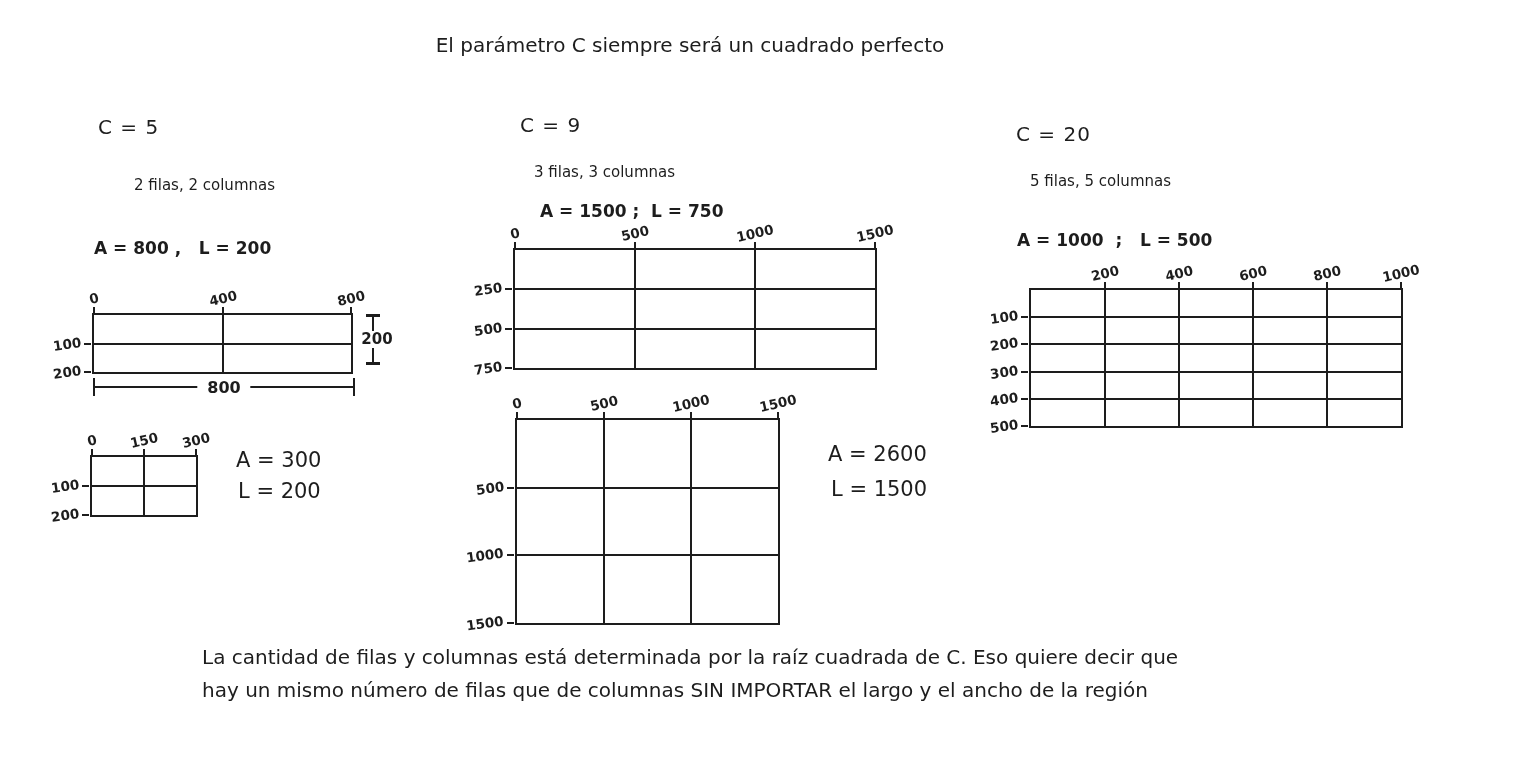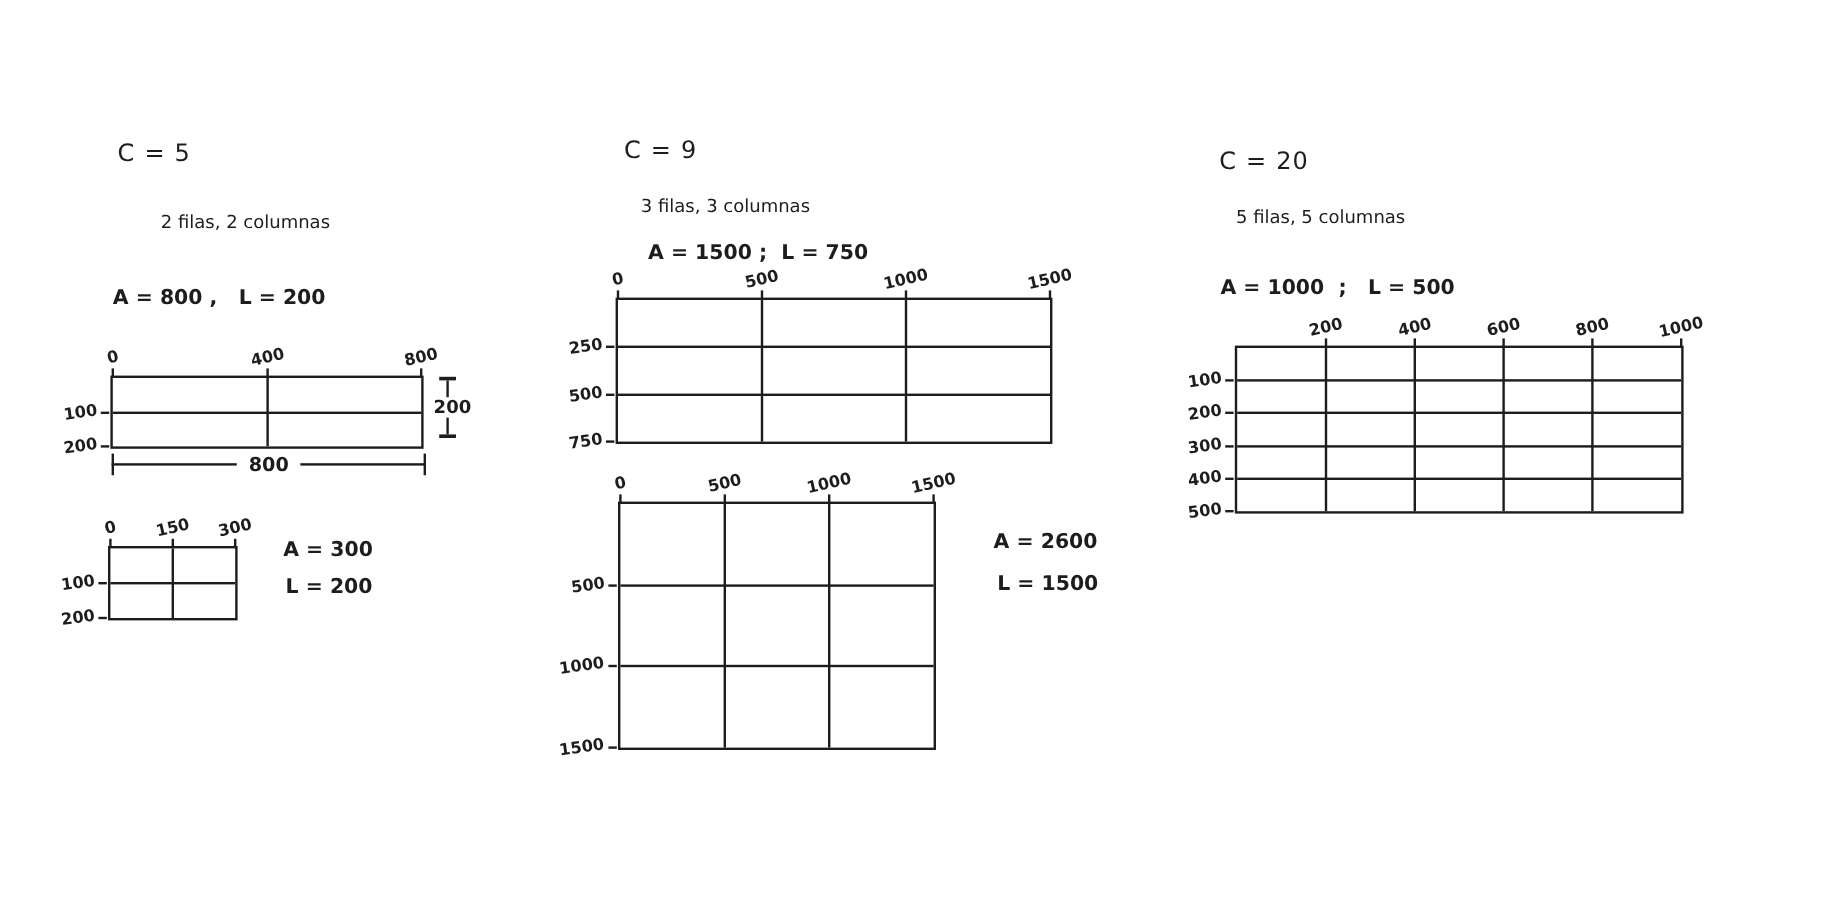--- a/index.html
+++ b/index.html
@@ -52,31 +52,32 @@
   .dim-v { position:absolute; display:flex; flex-direction:column; align-items:center; }
   #dim-right { left:362px; top:314px; height:62px; width:22px; }
   .dv-seg { position:relative; width:14px; height:15px; }
   .dv-top { border-top:3px solid #1d1d1d; }
   .dv-top::after { content:""; position:absolute; left:50%; transform:translateX(-50%); top:0; width:2px; height:14px; background:#1d1d1d; }
   .dv-bot { border-bottom:3px solid #1d1d1d; }
   .dv-bot::after { content:""; position:absolute; left:50%; transform:translateX(-50%); bottom:0; width:2px; height:14px; background:#1d1d1d; }
   .dim-label-v { font-size:15px; font-weight:bold; padding:1px 0 2px 8px; }
 
   
-  .side-ann { position:absolute; font-size:17px; font-weight:bold; }
+  .side-ann { position:absolute; font-size:21px; font-weight:normal; }
   #ann-a300  { left:236px; top:448px; }
   #ann-l200  { left:238px; top:479px; }
   #ann-a1500 { left:828px; top:442px; }
   #ann-l1500 { left:831px; top:477px; }
 </style>
 </head>
 <body>
 
 <div class="canvas">
 
+  <div id="title" class="hw">El parámetro C siempre será un cuadrado perfecto</div>
 
   <div id="h-c4" class="heading hw">C = 5</div>
   <div id="s-c4" class="subheading hw">2 filas, 2 columnas</div>
   <div id="p-c4" class="params hw">A = 800 ,&nbsp;&nbsp; L = 200</div>
 
   <div id="h-c9" class="heading hw">C = 9</div>
   <div id="s-c9" class="subheading hw">3 filas, 3 columnas</div>
   <div id="p-c9" class="params hw">A = 1500 ;&nbsp;&nbsp;L = 750</div>
 
   <div id="h-c25" class="heading hw">C = 20</div>
@@ -189,14 +190,16 @@
     <div class="dv-seg dv-top"></div>
     <span class="dim-label-v hw">200</span>
     <div class="dv-seg dv-bot"></div>
   </div>
 
   <div id="ann-a300" class="side-ann hw">A = 300</div>
   <div id="ann-l200" class="side-ann hw">L = 200</div>
   <div id="ann-a1500" class="side-ann hw">A = 2600</div>
   <div id="ann-l1500" class="side-ann hw">L = 1500</div>
 
+  <div id="footer-line1" class="footer hw">La cantidad de filas y columnas está determinada por la raíz cuadrada de C. Eso quiere decir que</div>
+  <div id="footer-line2" class="footer hw">hay un mismo número de filas que de columnas SIN IMPORTAR el largo y el ancho de la región</div>
 
 </div>
 
 </body></html>

